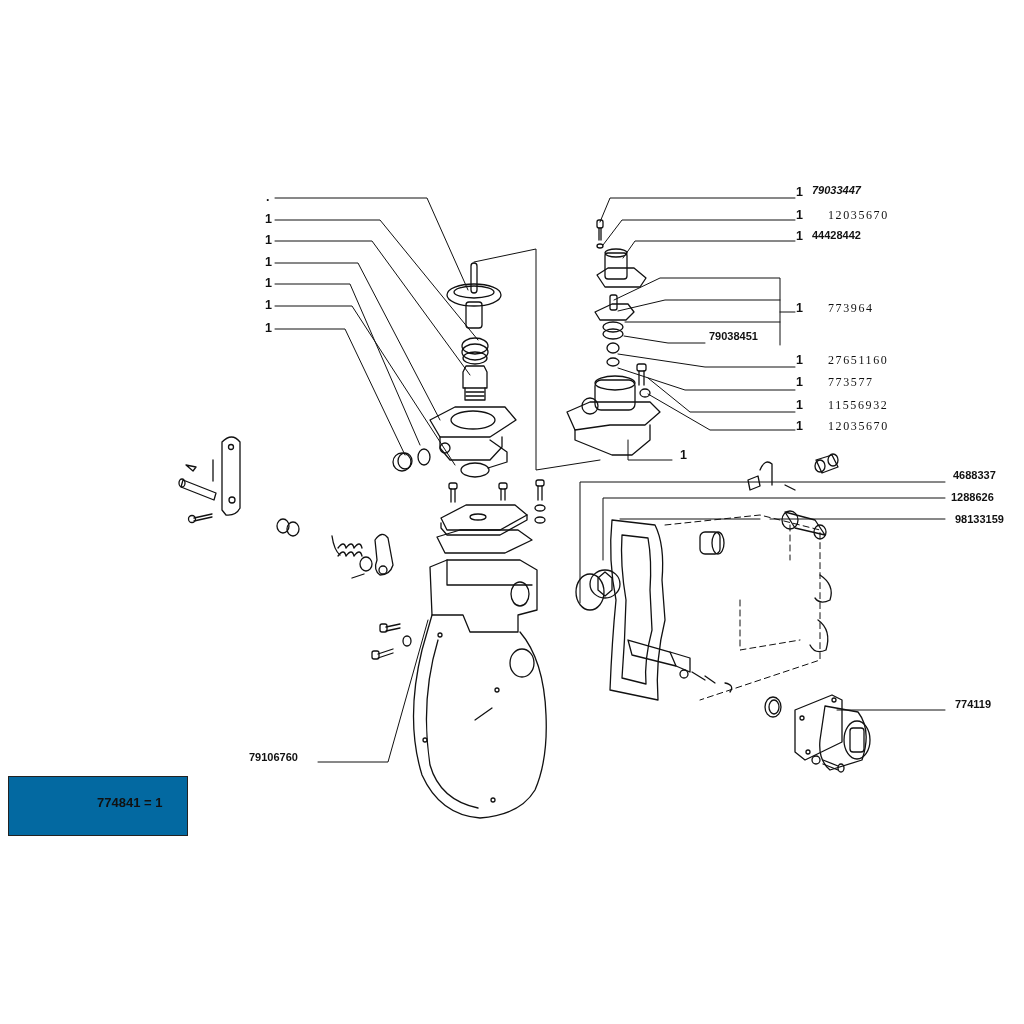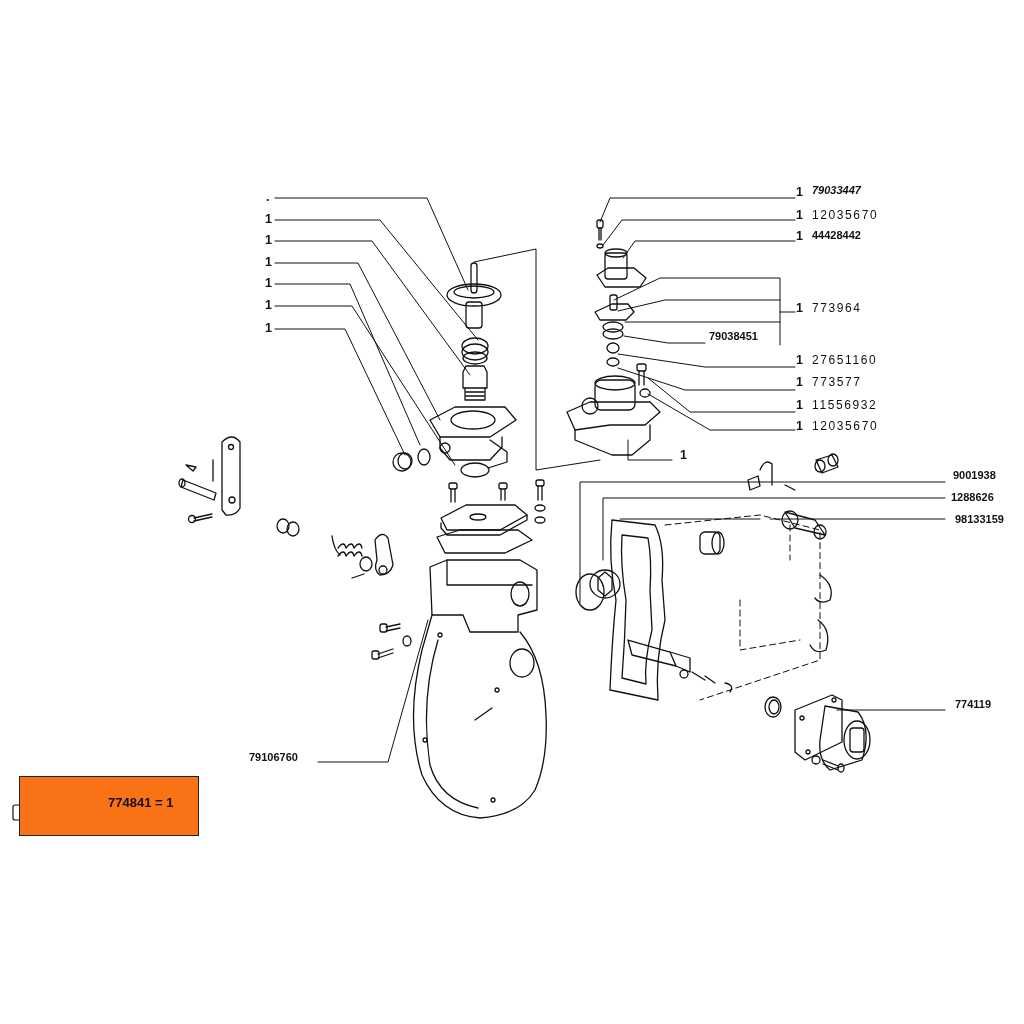--- a/index.html
+++ b/index.html
@@ -1,24 +1,24 @@
 <!DOCTYPE html>
 <html><head>
 <meta charset="utf-8">
 <style>
   html, body { margin:0; padding:0; background:#ffffff; }
   body { width:1024px; height:1024px; position:relative; overflow:hidden;
          font-family:"Liberation Sans", sans-serif; color:#111; }
   svg.draw { position:absolute; left:0; top:0; width:1024px; height:1024px; }
   .lbl { position:absolute; font-size:12.5px; white-space:nowrap; letter-spacing:0.5px; }
-  .lbl.cond { font-family:Liberation Sans, sans-serif; letter-spacing:1.6px; font-size:12px; }
+  .lbl.cond { font-family:Liberation Serif, serif; letter-spacing:1.6px; font-size:12px;margin-left:16px; }
   .lbl.bold { font-weight:bold; font-size:11px; letter-spacing:0; }
   .qty { position:absolute; font-weight:bold; font-size:12.5px; }
-  .kit-box { position:absolute; left:19px; top:776px; width:178px; height:58px;
-             border:1.5px solid #222; background:#f97316; }
+  .kit-box { position:absolute; left:8px; top:776px; width:178px; height:58px;
+             border:1.5px solid #222; background:#0369a1; }
   .kit-text { position:absolute; left:88px; top:18px; font-weight:bold; font-size:13px; }
 </style>
 </head>
 <body>
 
 <svg class="draw" viewBox="0 0 1024 1024" fill="none" stroke="#111" stroke-width="1.3" stroke-linecap="round" stroke-linejoin="round">
 
   <g stroke-width="1">
     <path d="M275 198 H427 L468 290"></path>
     <path d="M275 220 H380 L478 340"></path>
@@ -285,21 +285,21 @@
 <span class="lbl cond" style="left:812px;top:375px">773577</span>
 
 <span class="qty" style="left:796px;top:398px">1</span>
 <span class="lbl cond" style="left:812px;top:398px">11556932</span>
 
 <span class="qty" style="left:796px;top:419px">1</span>
 <span class="lbl cond" style="left:812px;top:419px">12035670</span>
 
 <span class="qty" style="left:680px;top:448px">1</span>
 
-<span class="lbl bold" style="left:953px;top:469px">9001938</span>
+<span class="lbl bold" style="left:953px;top:469px">4688337</span>
 <span class="lbl bold" style="left:951px;top:491px">1288626</span>
 <span class="lbl bold" style="left:955px;top:513px">98133159</span>
 <span class="lbl bold" style="left:955px;top:698px">774119</span>
 
 <span class="lbl bold" style="left:249px;top:751px">79106760</span>
 
 <div class="kit-box">
   <span class="kit-text">774841 = 1</span>
 </div>
 

